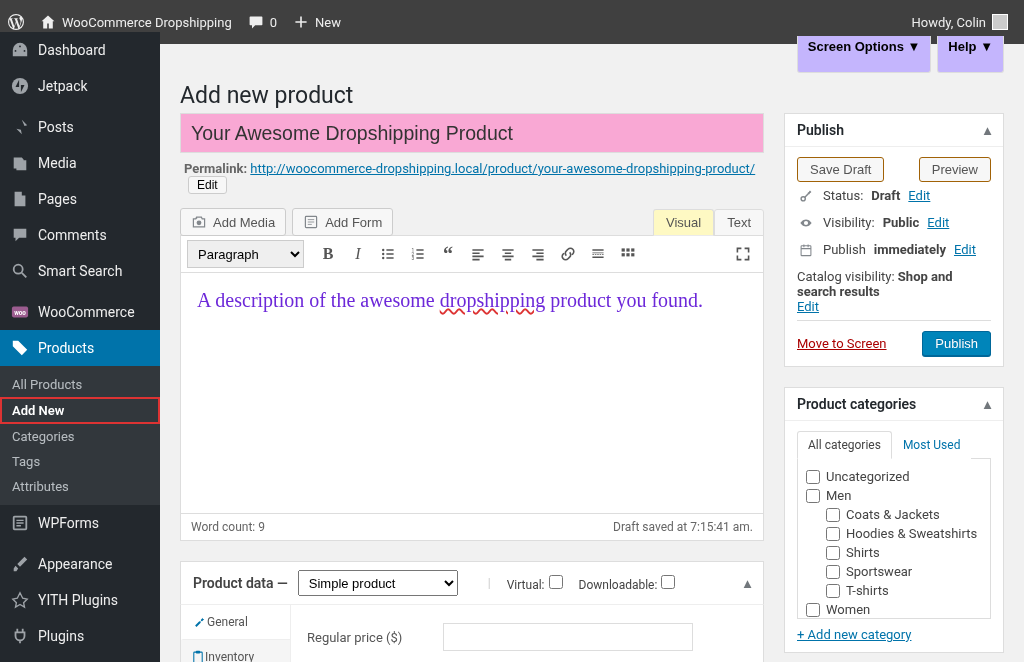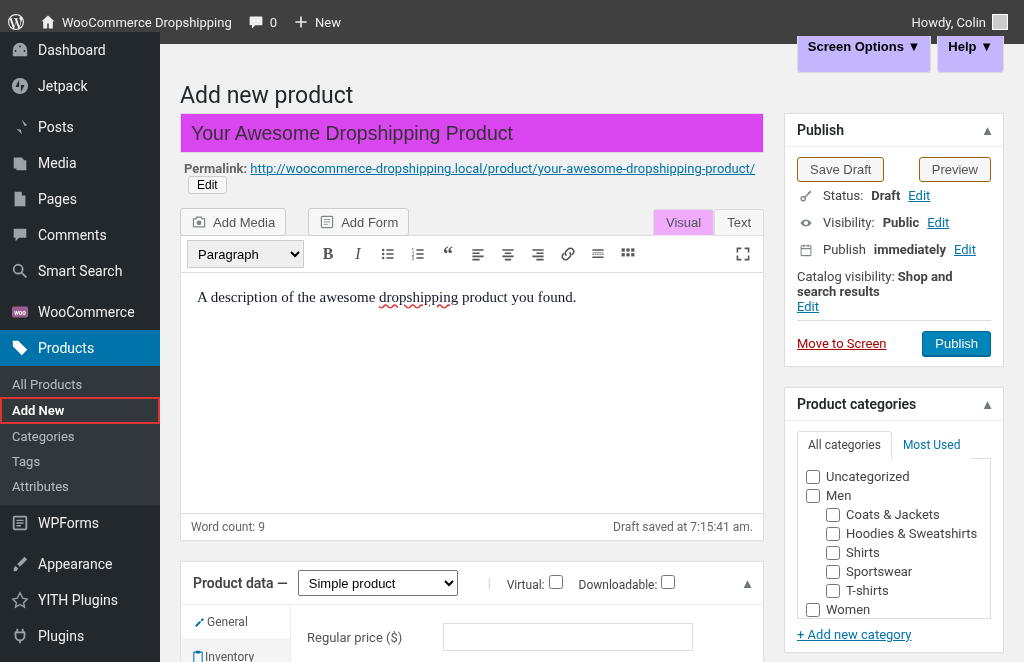--- a/index.html
+++ b/index.html
@@ -30,37 +30,37 @@
 .topright { display: flex; gap: 6px; justify-content: flex-end; padding: 4px 0 0; }
 .screen-btn { background: #c4b5fd; border: 1px solid #ddd; border-top: none; padding: 3px 10px 18px; font-size: 13px; cursor: pointer; border-radius: 0 0 3px 3px; font-weight: bold; }
 
 h1.heading { font-size: 23px; font-weight: 400; padding: 9px 0 4px; color: #23282d; }
 
 .two-col { display: flex; gap: 20px; align-items: flex-start; }
 .main { flex: 1; min-width: 0; }
 .side { width: 220px; }
 
 
-#titlewrap input { width: 100%; padding: 6px 10px; font-size: 1.5em; height: 40px; border: 1px solid #ddd; background: #d946ef; color: #333; }
+#titlewrap input { width: 100%; padding: 6px 10px; font-size: 1.5em; height: 40px; border: 1px solid #ddd; background: #f9a8d4; color: #333; }
 .permalink { padding: 8px 4px 14px; font-size: 13px; color: #666; }
 .permalink a { color: #0073aa; text-decoration: underline; }
 .perm-btn { background: #f7f7f7; border: 1px solid #ccc; padding: 1px 8px; font-size: 12px; border-radius: 3px; cursor: pointer; margin-left: 4px; }
 
 
-.media-buttons { display: flex; gap: 22px; }
+.media-buttons { display: flex; gap: 6px; }
 .media-btn { background: #f7f7f7; border: 1px solid #ccc; padding: 5px 10px; font-size: 13px; color: #555; border-radius: 3px; display: inline-flex; align-items: center; gap: 6px; cursor: pointer; }
 .editor-tabs { margin-left: auto; display: flex; }
 .editor-tab { padding: 5px 12px; border: 1px solid #ddd; background: #f7f7f7; color: #555; cursor: pointer; font-size: 13px; border-radius: 3px 3px 0 0; }
-.editor-tab.active { background: #f0abfc; border-bottom-color: #ebebeb; }
+.editor-tab.active { background: #fef9c3; border-bottom-color: #ebebeb; }
 .editor-header { display: flex; align-items: flex-end; margin-bottom: -1px; }
 .editor-box { border: 1px solid #ddd; background: #fff; }
 .toolbar { display: flex; align-items: center; gap: 2px; padding: 4px 6px; border-bottom: 1px solid #ddd; background: #fff; }
 .toolbar select { font-size: 13px; border: 1px solid #ccc; padding: 2px 28px 2px 6px; height: 28px; }
 .tb-btn { width: 28px; height: 28px; display: inline-flex; align-items: center; justify-content: center; color: #555; cursor: pointer; border-radius: 2px; }
-.editor-content { padding: 16px; min-height: 240px; font-family: Georgia, serif; font-size: 15px; color: #0f172a; }
+.editor-content { padding: 16px; min-height: 240px; font-family: Georgia, serif; font-size: 20px; color: #6d28d9; }
 .editor-content .redwave { text-decoration: underline wavy #d33; }
 .editor-status { display: flex; padding: 6px 10px; border-top: 1px solid #ddd; color: #666; background: #fff; font-size: 12px; }
 .editor-status .draftsaved { margin-left: auto; }
 
 
 .postbox { background: #fff; border: 1px solid #ddd; margin-bottom: 20px; }
 .postbox > .hndle { display: flex; align-items: center; padding: 8px 12px; font-size: 14px; font-weight: 600; border-bottom: 1px solid #eee; color: #23282d; }
 .postbox > .hndle .toggle { margin-left: auto; color: #72777c; cursor: pointer; }
 .postbox .inside { padding: 10px 12px; font-size: 13px; }
 

